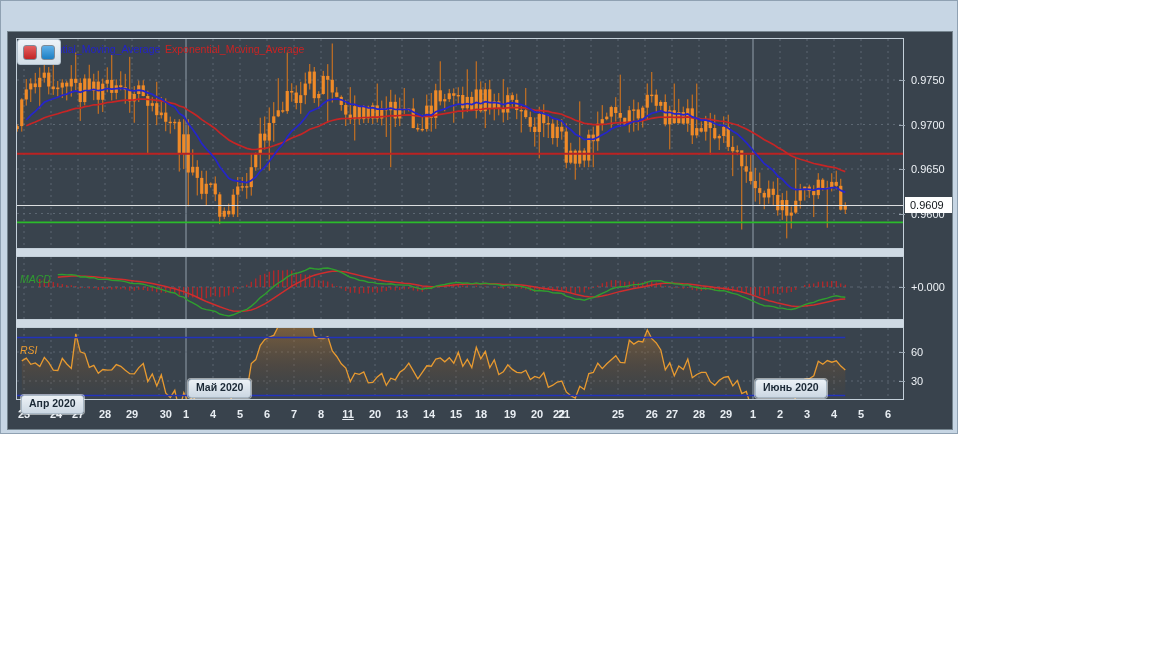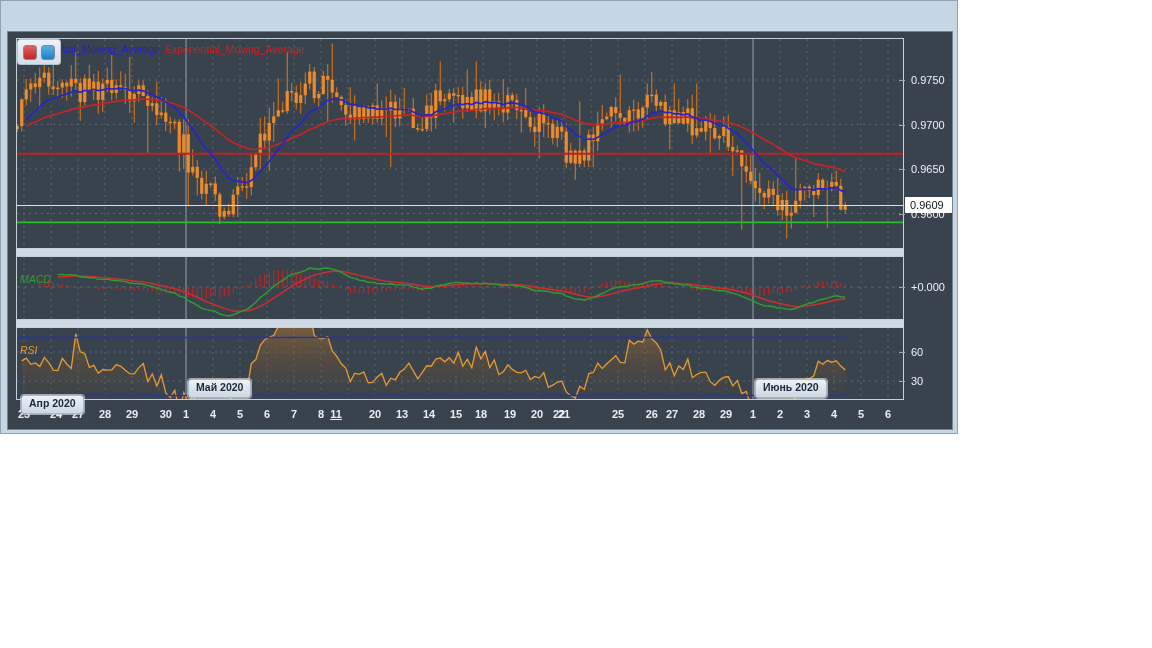--- a/index.html
+++ b/index.html
@@ -789,21 +789,21 @@
           <span class="xl" style="left: 57px;">27</span>
           <span class="xl" style="left: 84px;">28</span>
           <span class="xl" style="left: 111px;">29</span>
           <span class="xl" style="left: 138px; text-align: right;">30</span>
           <span class="xl" style="left: 165px;">1</span>
           <span class="xl" style="left: 192px;">4</span>
           <span class="xl" style="left: 219px;">5</span>
           <span class="xl" style="left: 246px;">6</span>
           <span class="xl" style="left: 273px;">7</span>
           <span class="xl" style="left: 300px;">8</span>
-          <span class="xl" style="left: 315px; text-decoration: underline;">11</span>
+          <span class="xl" style="left: 327px; text-decoration: underline;">11</span>
           <span class="xl" style="left: 354px;">20</span>
           <span class="xl" style="left: 381px;">13</span>
           <span class="xl" style="left: 408px;">14</span>
           <span class="xl" style="left: 435px;">15</span>
           <span class="xl" style="left: 460px;">18</span>
           <span class="xl" style="left: 489px;">19</span>
           <span class="xl" style="left: 516px;">20</span>
           <span class="xl" style="left: 543px;">21</span>
           <span class="xl" style="left: 538px;">22</span>
           <span class="xl" style="left: 597px;">25</span>

